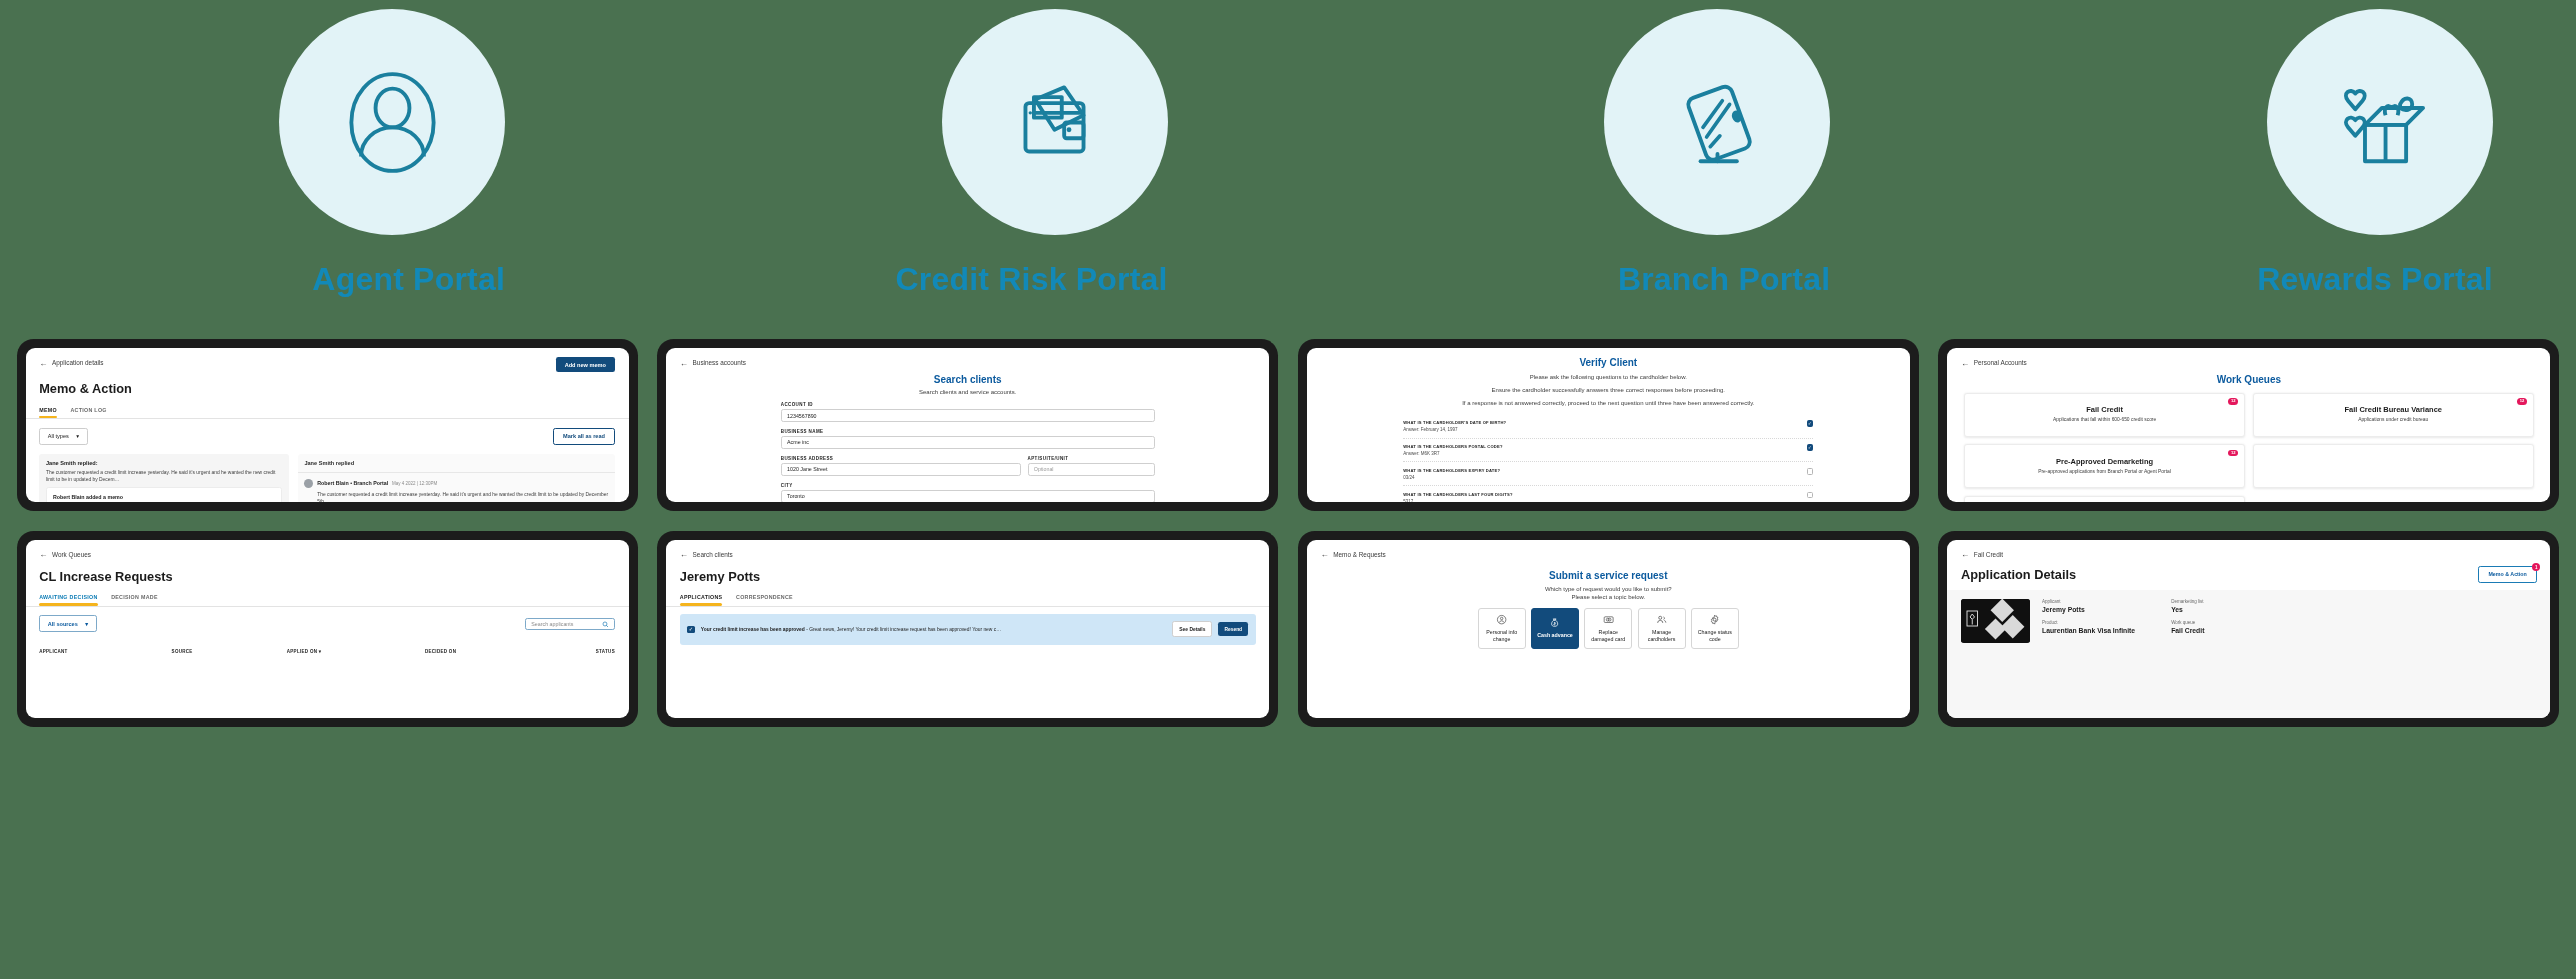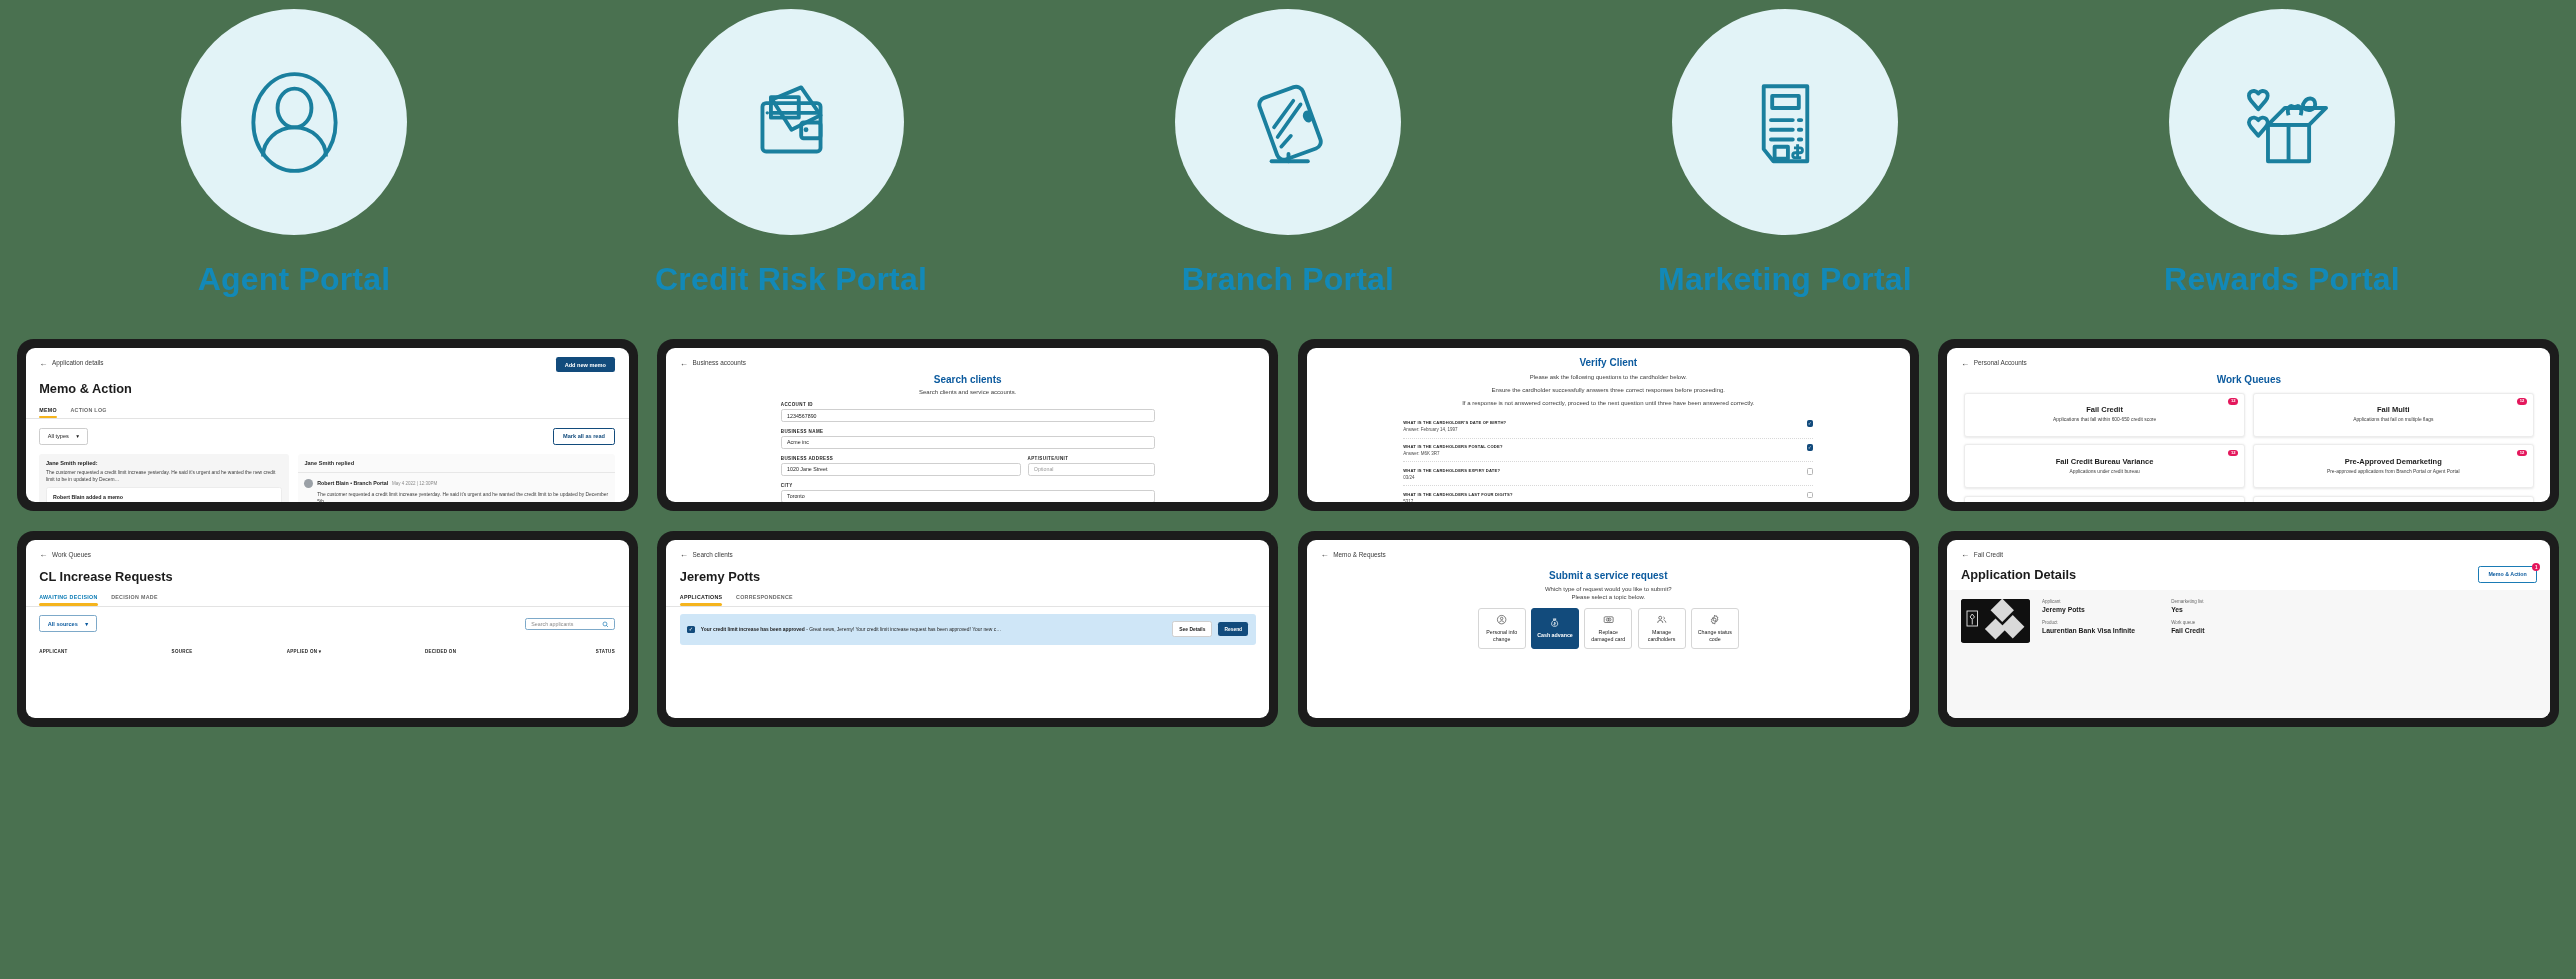--- a/index.html
+++ b/index.html
@@ -11,21 +11,21 @@
   }
 
   
   .portals {
     display: flex;
     align-items: flex-start;
     justify-content: space-between;
     padding: 9px 83px 0 83px;
     height: 339px;
   }
-  .portal { width: 422px; display: flex; flex-direction: column; align-items: center; }
+  .portal { width: 422px; display: flex; flex-direction: column; align-items: flex-end; }
   .portal-bubble {
     width: 226px; height: 226px; border-radius: 50%;
     background: #e2f3f7;
     display: flex; align-items: center; justify-content: center;
   }
   .portal-bubble svg { width: 121px; height: 121px; display: block; }
   .portal-label {
     margin-top: 25.6px;
     font-size: 32px; font-weight: 700; letter-spacing: 0.2px;
     color: #1289b8;
@@ -219,33 +219,20 @@
         <path d="M41 62 L60 35" stroke-width="3"></path>
         <path d="M44 70 L52 61" stroke-width="3"></path>
         <ellipse cx="66" cy="45" rx="4" ry="5" fill="#1a7f9e" stroke="none" transform="rotate(-20 66 45)"></ellipse>
         <path d="M36 82 L66 82"></path>
         <path d="M50 76 L50 82"></path>
       </svg>
     </div>
     <div class="portal-label">Branch Portal</div>
   </div>
 
-  <div class="portal">
-    <div class="portal-bubble">
-      <svg viewBox="0 0 100 100" fill="none" stroke="#1a7f9e" stroke-width="3.2" stroke-linejoin="round">
-        <path d="M32 20 L68 20 L68 82 L40 82 L32 72 Z"></path>
-        <rect x="39" y="28" width="22" height="10"></rect>
-        <path d="M38 48 L56 48 M38 56 L56 56 M38 64 L56 64" stroke-linecap="round"></path>
-        <path d="M61 48 L63 48 M61 56 L63 56 M61 64 L63 64" stroke-linecap="round"></path>
-        <rect x="41" y="70" width="11" height="10"></rect>
-        <path d="M60 68 L60 80 M57 71 h5 a2 2 0 0 1 0 4 h-4 a2 2 0 0 0 0 4 h5" stroke-width="2.4"></path>
-      </svg>
-    </div>
-    <div class="portal-label">Marketing Portal</div>
-  </div>
 
   <div class="portal">
     <div class="portal-bubble">
       <svg viewBox="0 0 100 100" fill="none" stroke="#1a7f9e" stroke-width="3.2" stroke-linejoin="round">
         <rect x="38" y="52" width="34" height="30"></rect>
         <path d="M38 52 L52 38 L86 38 L72 52 Z"></path>
         <path d="M55 52 L55 82"></path>
         <path d="M55 44 C53 38 57 34 60 38 C63 34 67 38 65 44"></path>
         <path d="M30 26 c-4-5-11 0-6 6 l6 7 6-7 c5-6-2-11-6-6z"></path>
         <path d="M30 48 c-4-5-11 0-6 6 l6 7 6-7 c5-6-2-11-6-6z"></path>
@@ -401,25 +388,20 @@
       <div class="crumb">
         <span class="arrow">←</span>
         <span>Personal Accounts</span>
       </div>
       <div class="h1-center" style="margin-top:7.5px;">Work Queues</div>
       <div class="wq-grid">
         <div class="wq-card">
           <div class="wq-badge pill-badge">12</div>
           <div class="wq-title">Fail Credit</div>
           <div class="wq-desc">Applications that fall within 600-650 credit score</div>
-        </div>
-        <div class="wq-card">
-          <div class="wq-badge pill-badge">12</div>
-          <div class="wq-title">Fail Multi</div>
-          <div class="wq-desc">Applications that fail on multiple flags</div>
         </div>
         <div class="wq-card">
           <div class="wq-badge pill-badge">12</div>
           <div class="wq-title">Fail Credit Bureau Variance</div>
           <div class="wq-desc">Applications under credit bureau</div>
         </div>
         <div class="wq-card">
           <div class="wq-badge pill-badge">12</div>
           <div class="wq-title">Pre-Approved Demarketing</div>
           <div class="wq-desc">Pre-approved applications from Branch Portal or Agent Portal</div>

